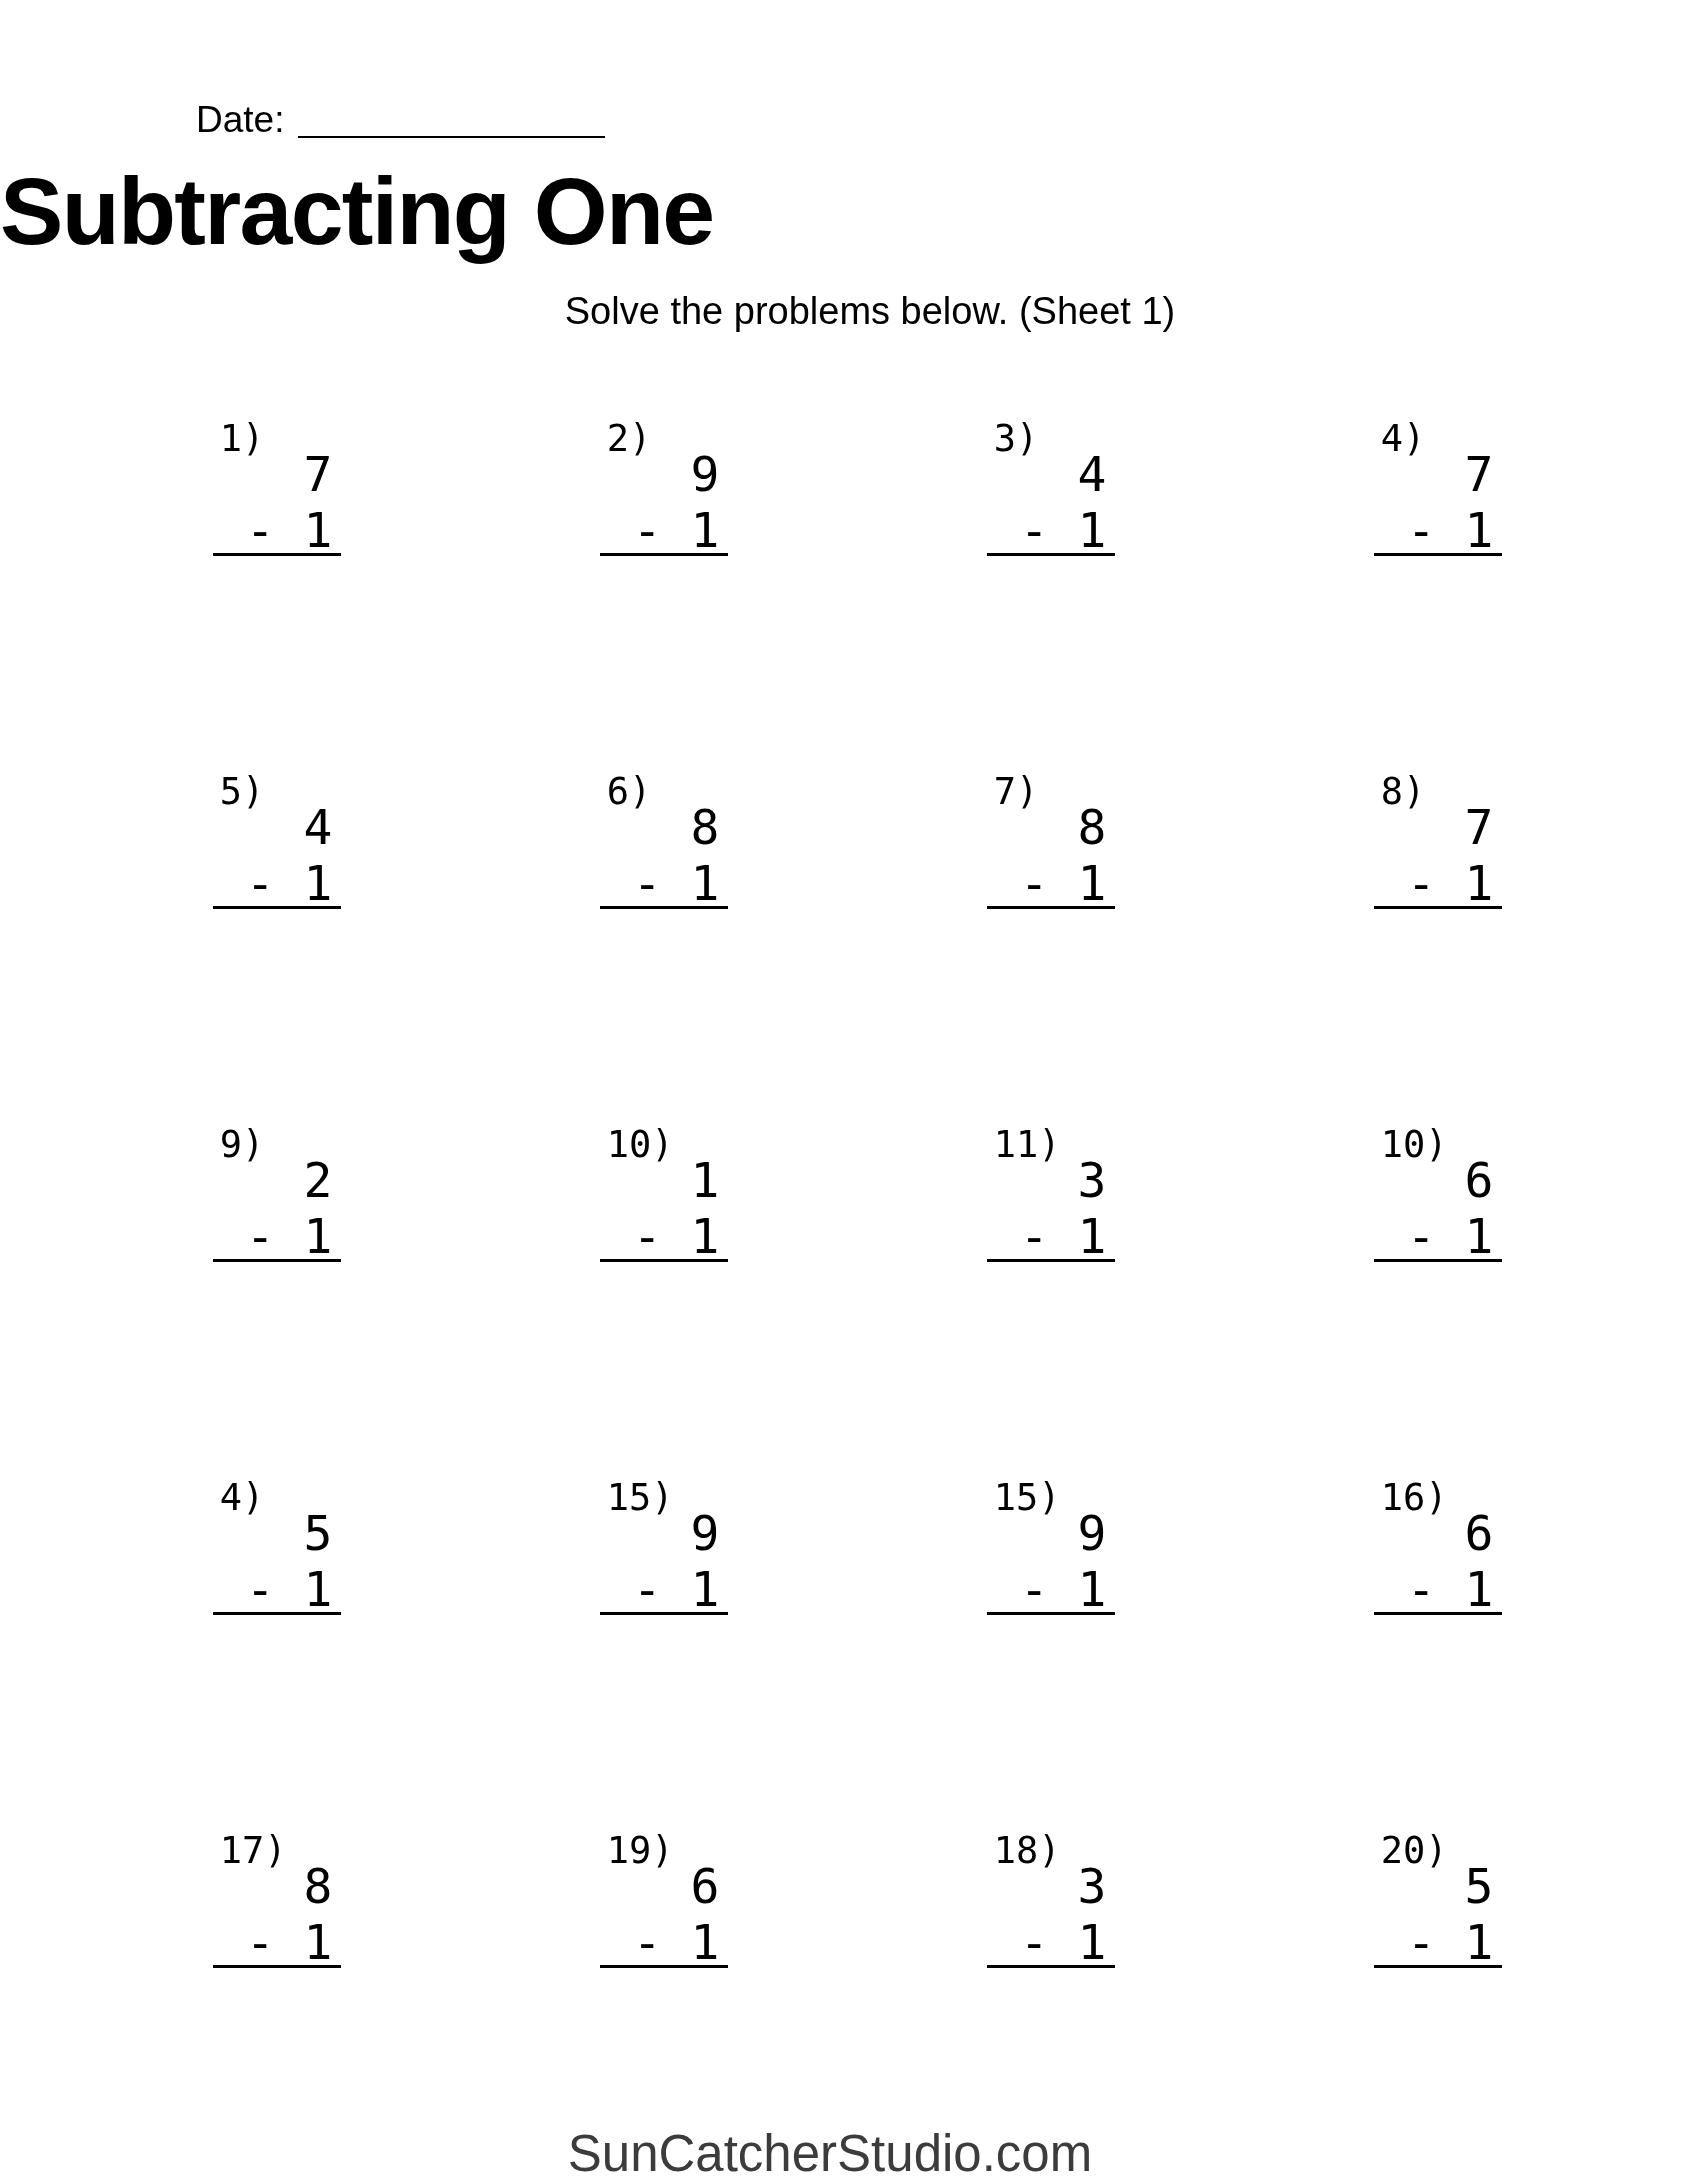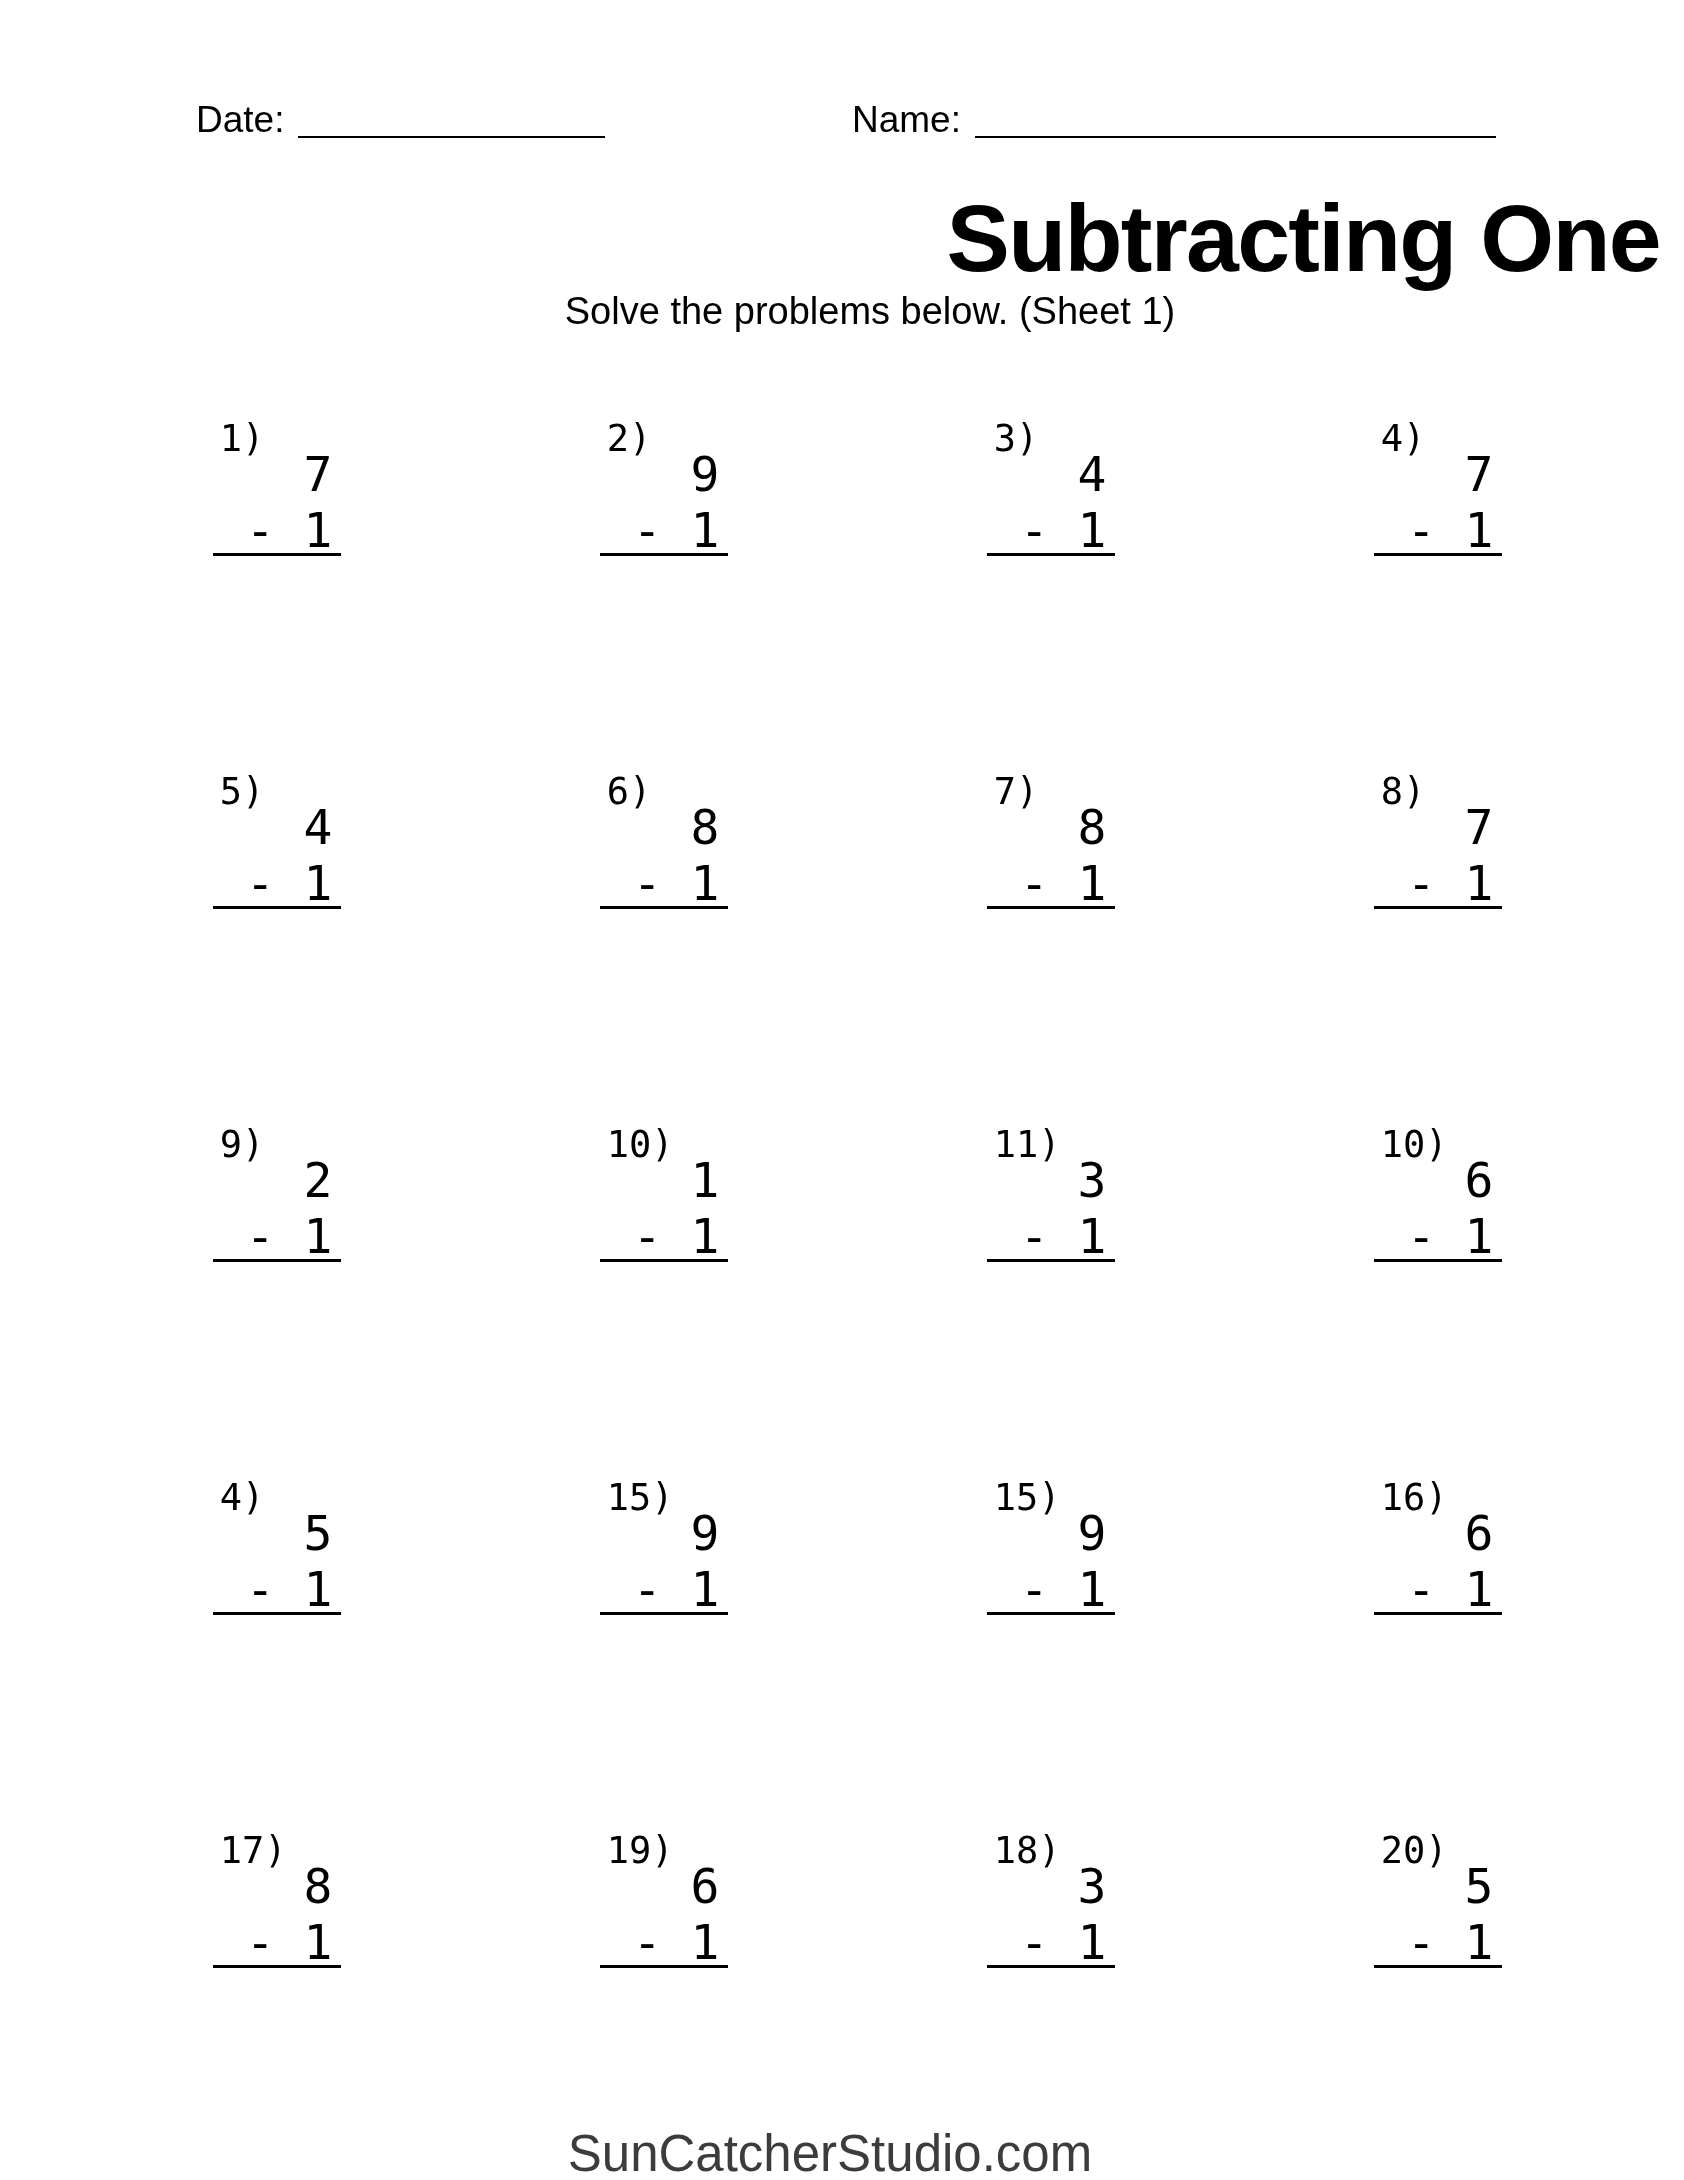--- a/index.html
+++ b/index.html
@@ -32,24 +32,24 @@
     border-bottom: 2.6px solid #000000;
     height: 34px;
     margin-left: 13.6px;
   }
   .blank-date { width: 307px; }
   .blank-name { width: 521px; }
 
   
   .title {
     position: absolute;
-    top: 186px;
+    top: 159px;
     left: 0;
     width: 100%;
-    text-align: right;
+    text-align: left;
     font-size: 95px;
     font-weight: bold;
     letter-spacing: -1.7px;
     line-height: 1.1;
     color: #000000;
   }
   .subtitle {
     position: absolute;
     top: 291px;
     left: 0;
@@ -126,24 +126,20 @@
 </head>
 <body>
 
 <div class="sheet">
 
   <div class="field field-date">
     <span>Date:</span>
     <span class="blank-line blank-date"></span>
   </div>
 
-  <div class="field field-name">
-    <span>Name:</span>
-    <span class="blank-line blank-name"></span>
-  </div>
 
   <div class="title">Subtracting One</div>
   <div class="subtitle">Solve the problems below. (Sheet 1)</div>
 
   <div class="problems-grid">
     <div class="problem">
       <div class="p-num">1)</div>
       <div class="p-minuend">7</div>
       <div class="p-subtrahend">- 1</div>
       <div class="p-answer-line"></div>

